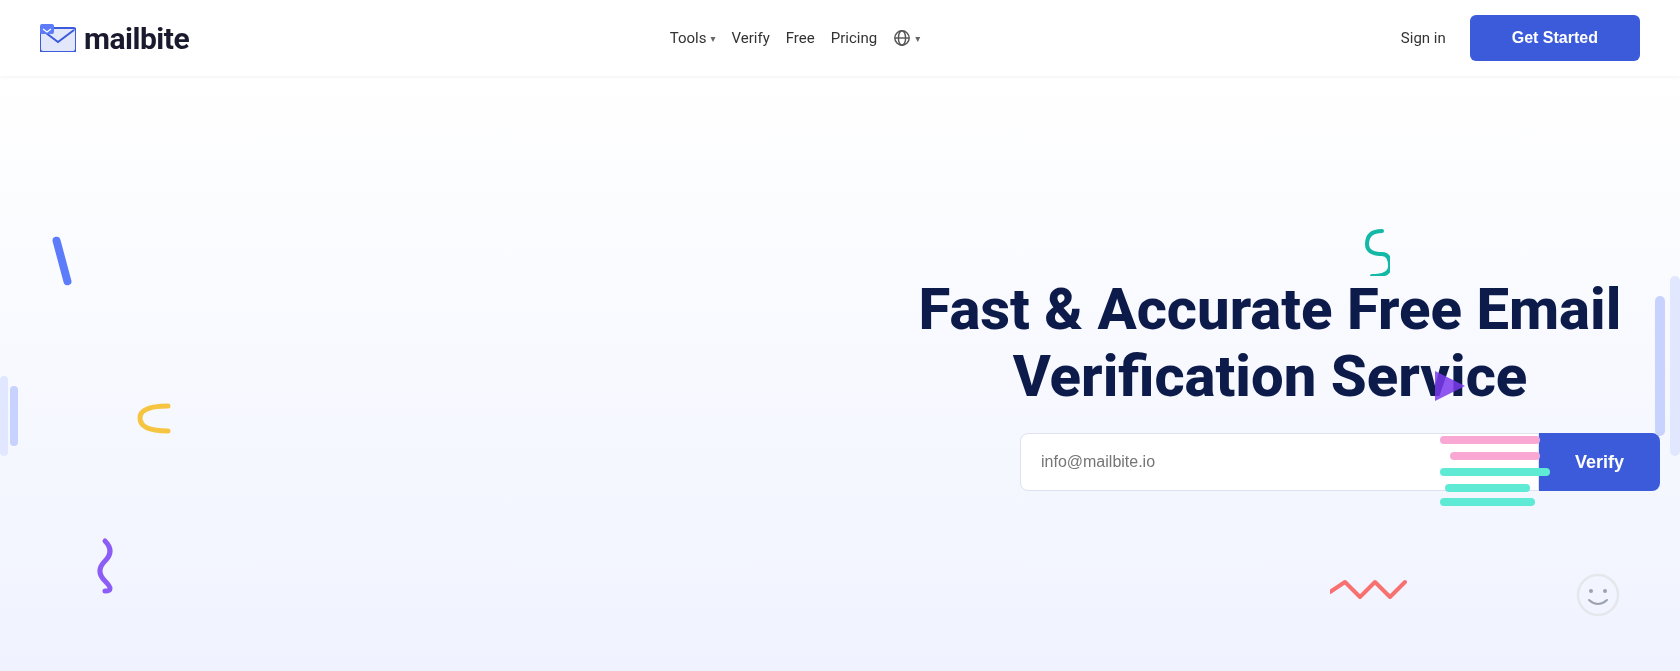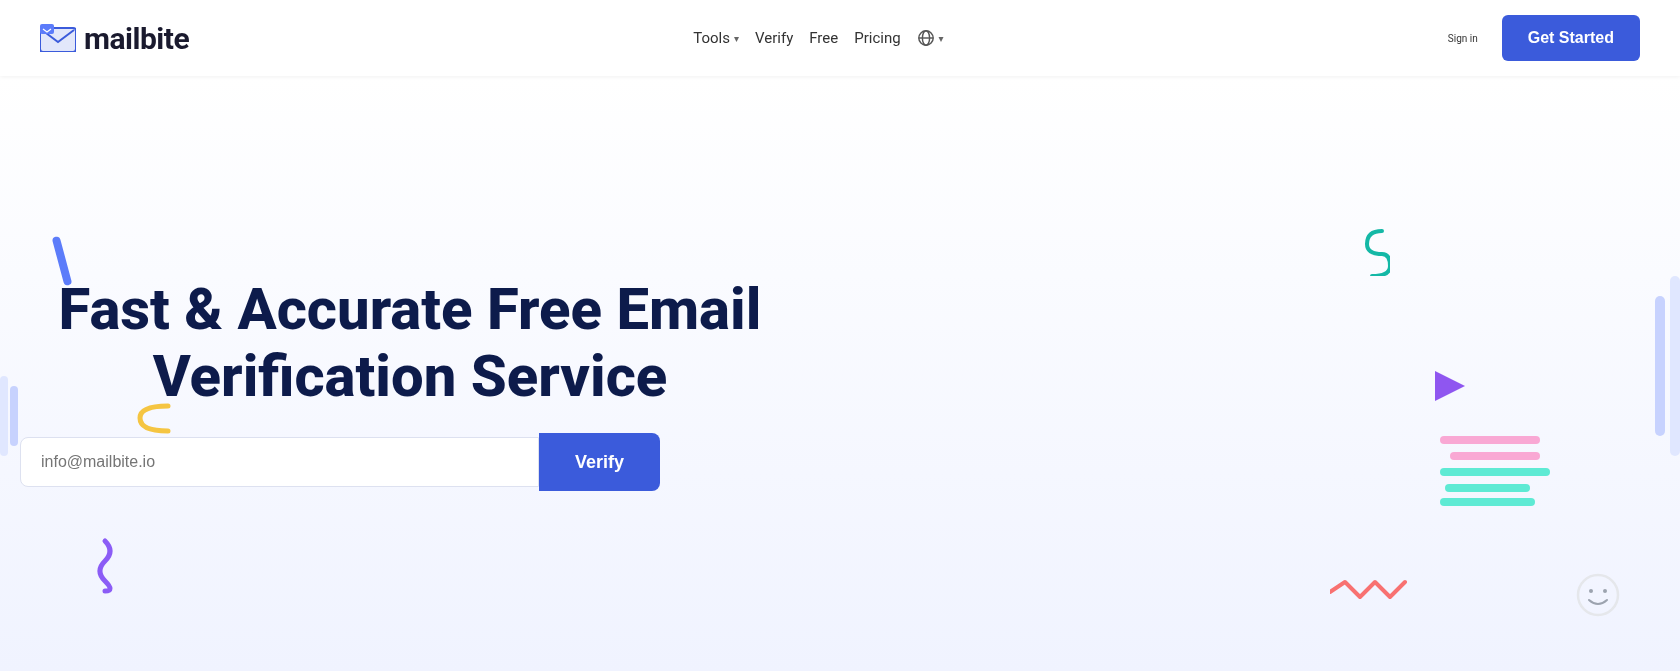--- a/index.html
+++ b/index.html
@@ -56,41 +56,41 @@
     .chevron {
       font-size: 10px;
       color: #666;
     }
     .nav-right {
       display: flex;
       align-items: center;
       gap: 24px;
     }
     .sign-in {
-      font-size: 10px;
+      font-size: 15px;
       color: #333;
       cursor: pointer;
       text-decoration: none;
     }
     .get-started-btn {
       background: #3b5bdb;
       color: #fff;
       border: none;
-      padding: 14px 26px;
+      padding: 14px 42px;
       border-radius: 6px;
       font-size: 16px;
       font-weight: 600;
       cursor: pointer;
     }
 
     
     .hero {
       display: flex;
       flex-direction: column;
-      align-items: flex-start;
+      align-items: flex-end;
       justify-content: center;
       text-align: center;
       padding: 60px 20px 40px;
       position: relative;
       min-height: 595px;
       background: linear-gradient(180deg, #fff 0%, #f0f3ff 100%);
     }
     .hero-title {
       font-size: 58px;
       font-weight: 800;
@@ -108,21 +108,21 @@
     }
     .verify-form {
       display: flex;
       align-items: center;
       gap: 0;
       width: 640px;
       max-width: 90vw;
     }
     .verify-input {
       flex: 1;
-      height: 50px;
+      height: 58px;
       border: 1.5px solid #dde1f0;
       border-radius: 8px 0 0 8px;
       padding: 8px 20px;
       font-size: 16px;
       color: #aaa;
       background: #fff;
       outline: none;
     }
     .verify-btn {
       height: 58px;

